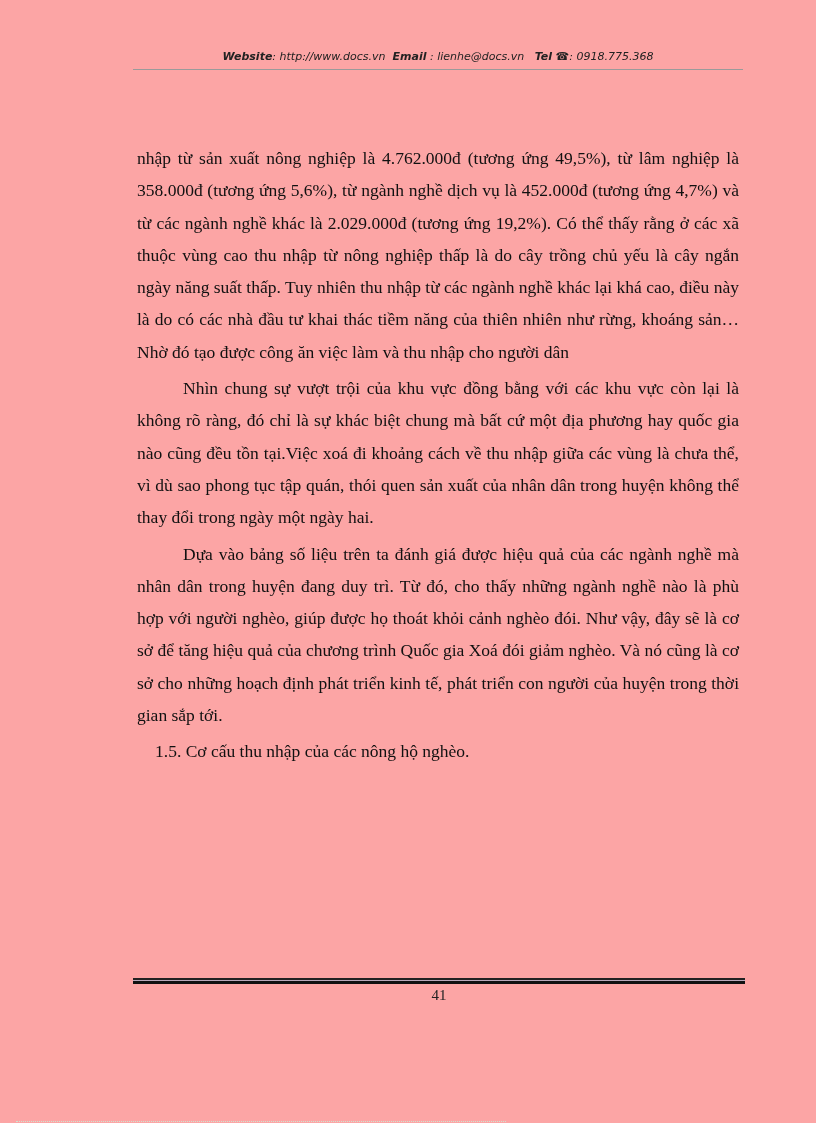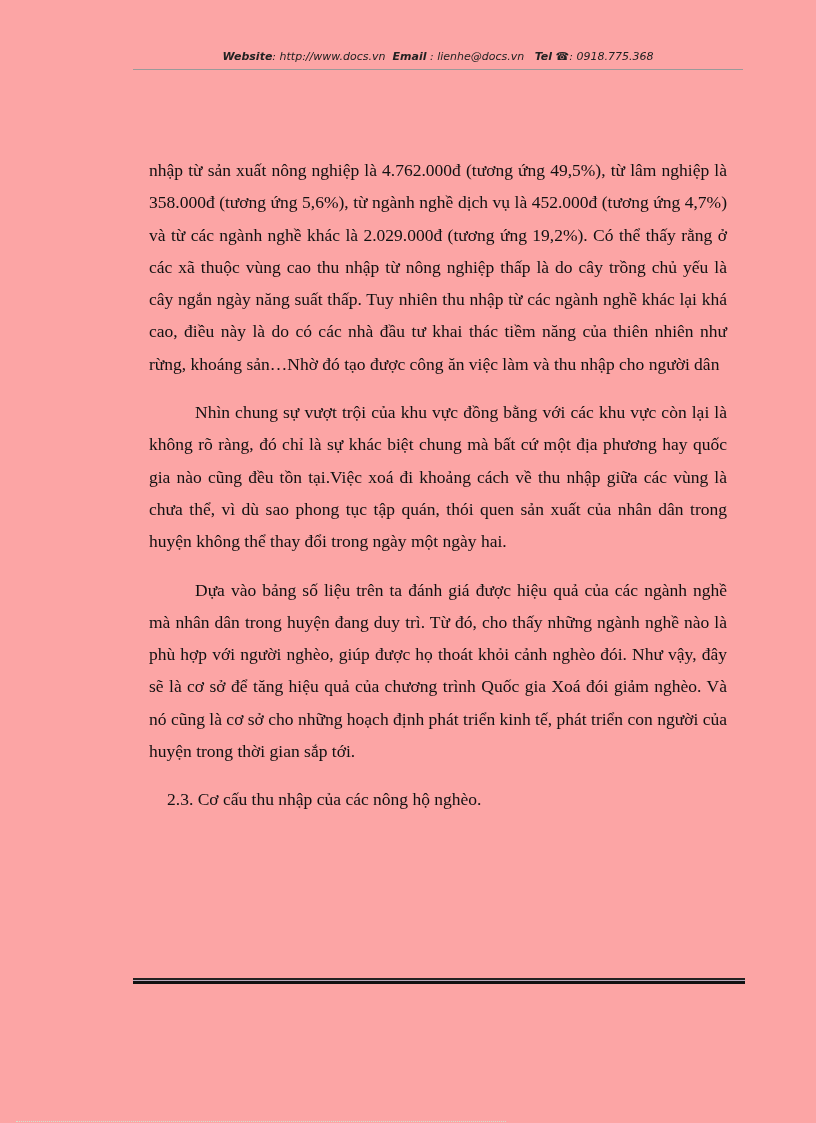--- a/index.html
+++ b/index.html
@@ -10,21 +10,21 @@
       font-family: "DejaVu Sans", sans-serif; font-style: italic; font-size: 11px; color: #222;
       white-space: nowrap;
     }
     .header b { font-weight: bold; }
     .header-rule { position: absolute; left: 133px; top: 69px; width: 610px; height: 0; border-top: 1px solid #9a9a9a; }
     .body {
       position: absolute; left: 133px; top: 138px; width: 610px;
       font-family: "Liberation Serif", serif; font-size: 17.5px; line-height: 32.3px; color: #111;
       text-align: justify;
     }
-    .body p { margin: 16px; }
+    .body p { margin: 4px; }
     .indent { text-indent: 46px; }
     .heading { padding-left: 18px; }
     .footer-rule { position: absolute; left: 133px; top: 978px; width: 612px; }
     .footer-rule .l1 { height: 2px; background: #222; }
     .footer-rule .l2 { height: 1px; background: #b9a9bb; }
     .footer-rule .l3 { height: 3px; background: #111; }
     .page-number {
       position: absolute; left: 133px; top: 987px; width: 612px; text-align: center;
       font-family: "Liberation Serif", serif; font-size: 15px; color: #222;
     }
@@ -40,23 +40,24 @@
     <b>Email</b><span> : lienhe@docs.vn</span>&nbsp;&nbsp;
     <b>Tel</b>
     <b>☎</b><span>: 0918.775.368</span>
   </div>
   <div class="header-rule"></div>
 
   <div class="body">
     <p>nhập từ sản xuất nông nghiệp là 4.762.000đ (tương ứng 49,5%), từ lâm nghiệp là 358.000đ (tương ứng 5,6%), từ ngành nghề dịch vụ là 452.000đ (tương ứng 4,7%) và từ các ngành nghề khác là 2.029.000đ (tương ứng 19,2%). Có thể thấy rằng ở các xã thuộc vùng cao thu nhập từ nông nghiệp thấp là do cây trồng chủ yếu là cây ngắn ngày năng suất thấp. Tuy nhiên thu nhập từ các ngành nghề khác lại khá cao, điều này là do có các nhà đầu tư khai thác tiềm năng của thiên nhiên như rừng, khoáng sản…Nhờ đó tạo được công ăn việc làm và thu nhập cho người dân</p>
     <p class="indent">Nhìn chung sự vượt trội của khu vực đồng bằng với các khu vực còn lại là không rõ ràng, đó chỉ là sự khác biệt chung mà bất cứ một địa phương hay quốc gia nào cũng đều tồn tại.Việc xoá đi khoảng cách về thu nhập giữa các vùng là chưa thể, vì dù sao phong tục tập quán, thói quen sản xuất của nhân dân trong huyện không thể thay đổi trong ngày một ngày hai.</p>
     <p class="indent">Dựa vào bảng số liệu trên ta đánh giá được hiệu quả của các ngành nghề mà nhân dân trong huyện đang duy trì. Từ đó, cho thấy những ngành nghề nào là phù hợp với người nghèo, giúp được họ thoát khỏi cảnh nghèo đói. Như vậy, đây sẽ là cơ sở để tăng hiệu quả của chương trình Quốc gia Xoá đói giảm nghèo. Và nó cũng là cơ sở cho những hoạch định phát triển kinh tế, phát triển con người của huyện trong thời gian sắp tới.</p>
-    <p class="heading">2.3. Cơ cấu thu nhập của các nông hộ nghèo.</p>
+    <p class="heading">1.5. Cơ cấu thu nhập của các nông hộ nghèo.</p>
   </div>
 
   <div class="footer-rule">
     <div class="l1"></div>
       <div class="l2"></div>
       <div class="l3"></div>
   </div>
+  <div class="page-number">41</div>
 
   <div class="bottom-dots"></div>
 </div>
 
 </body></html>

